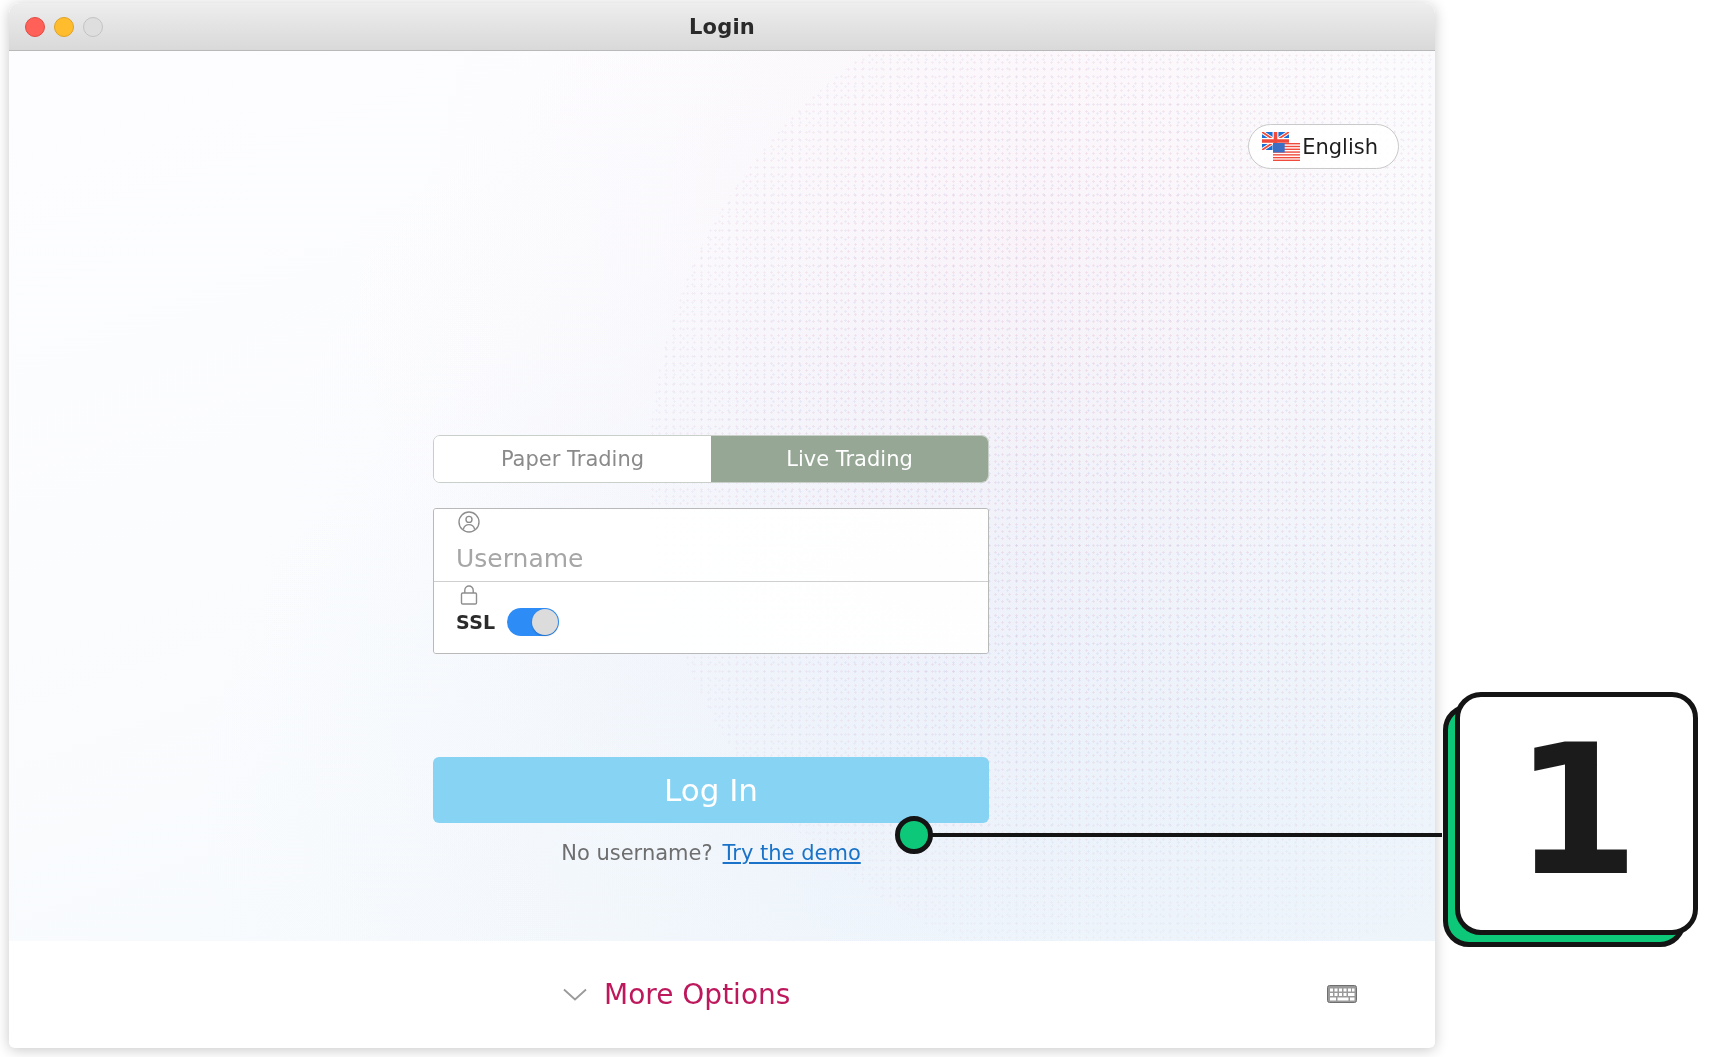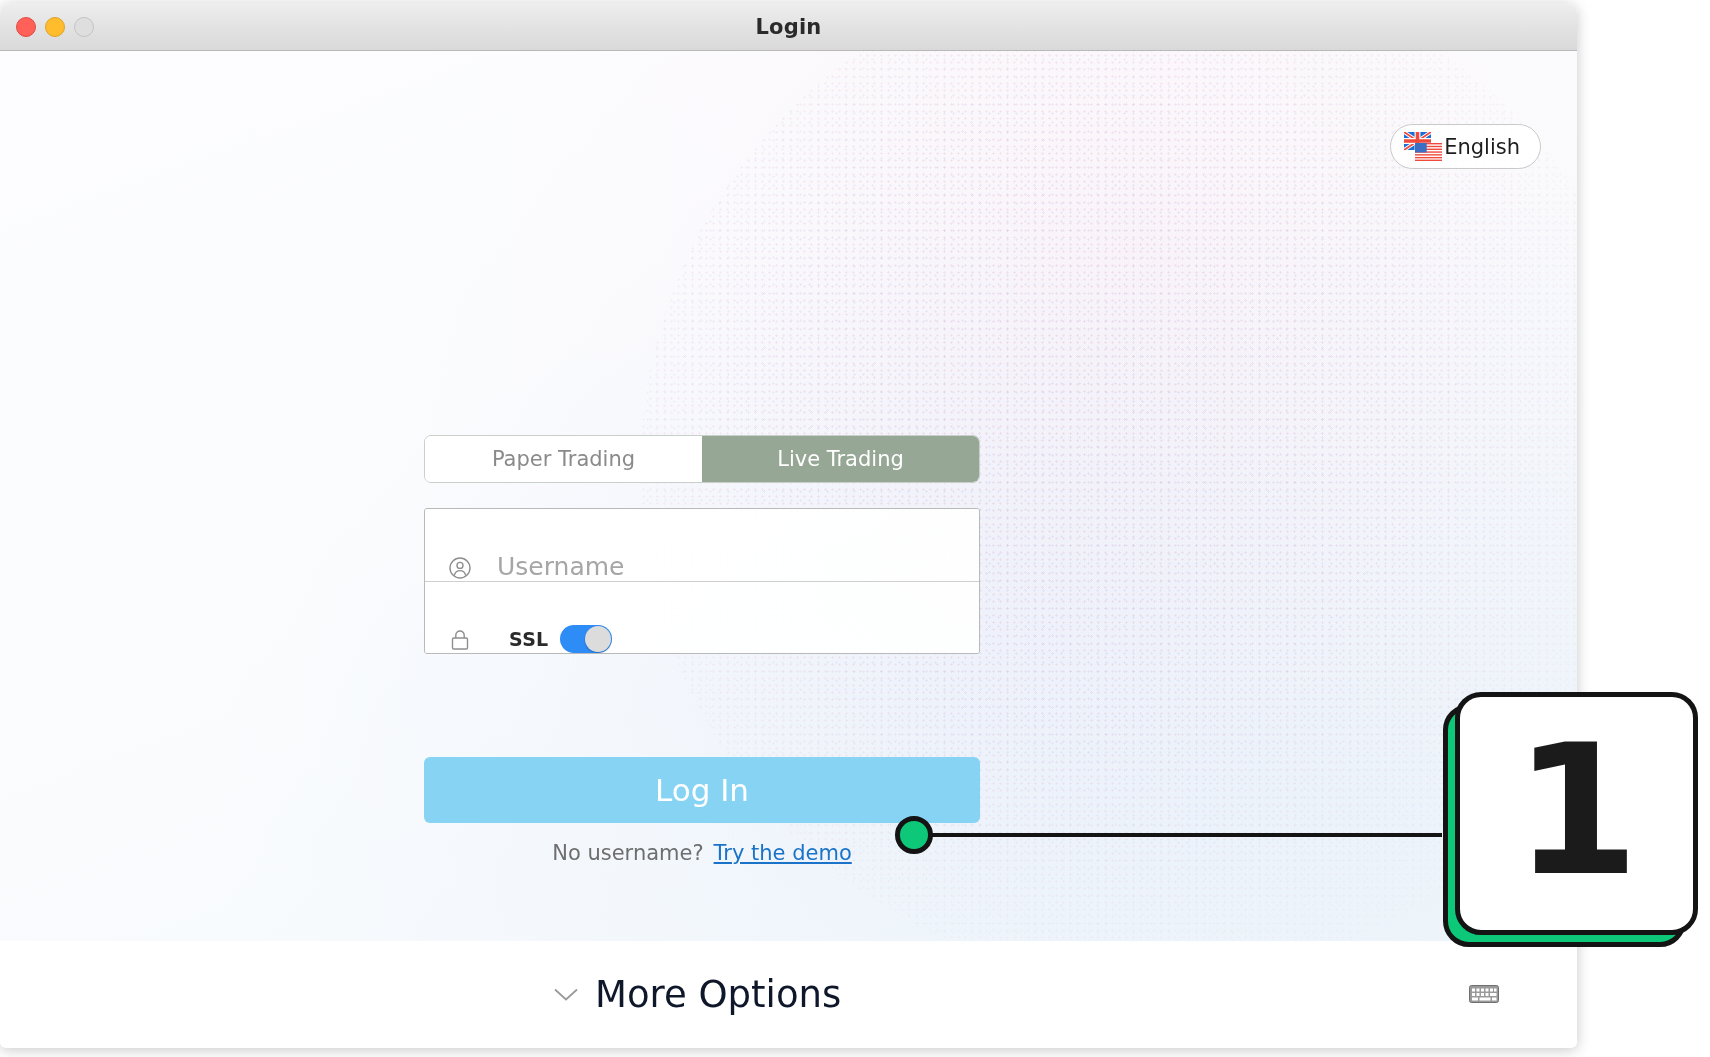--- a/index.html
+++ b/index.html
@@ -16,23 +16,23 @@
   #root {
     position: relative;
     width: 1710px;
     height: 1057px;
     background: #ffffff;
   }
 
   
   .window {
     position: absolute;
-    left: 0;
+    left: 9px;
     top: 3px;
-    width: 1577px;
+    width: 1426px;
     height: 1045px;
     border-radius: 10px 10px 6px 6px;
     background: #ffffff;
     box-shadow: 0 2px 14px rgba(0,0,0,0.22);
     overflow: hidden;
   }
 
   
   .titlebar {
     position: relative;
@@ -184,24 +184,25 @@
   .field-group {
     margin-top: 25px;
     border: 1px solid #b9b9b9;
     border-radius: 3px;
     overflow: hidden;
     background: rgba(255,255,255,0.78);
   }
   .field {
     position: relative;
     display: flex;
-    align-items: flex-end;
+    align-items: flex-start;
     height: 72px;
     padding: 0 18px 0 22px;
     background: rgba(255,255,255,0.72);
+    flex-direction: column;
   }
   .field + .field { border-top: 1px solid #cfcfcf; }
   .field-icon {
     width: 26px; height: 26px;
     flex: none;
     margin-right: 24px;
     color: #8e8e8e;
     display: flex;
     align-items: center;
     justify-content: center;
@@ -216,21 +217,21 @@
     color: #333;
     min-width: 0;
   }
   .field-input::placeholder { color: #a6a6a6; }
 
   .ssl-wrap {
     display: flex;
     align-items: center;
     gap: 11px;
     flex: none;
-    margin-left: 12px;
+    margin-left: 0;
   }
   .ssl-label {
     font-size: 19px;
     font-weight: bold;
     color: #2b2b2b;
     letter-spacing: 0.3px;
   }
   .toggle {
     position: relative;
     width: 52px; height: 28px;
@@ -287,22 +288,22 @@
     position: absolute;
     left: 553px;
     top: 50%;
     transform: translateY(-50%);
     display: flex;
     align-items: center;
     gap: 16px;
     cursor: pointer;
   }
   .more-options-label {
-    font-size: 37px;
-    color: #0f172a;
+    font-size: 28px;
+    color: #be185d;
   }
   .chevron { color: #9a9a9a; display: flex; }
   .kbd-btn {
     position: absolute;
     right: 78px;
     top: 50%;
     transform: translateY(-50%);
     width: 30px; height: 22px;
     cursor: pointer;
     display: flex;

